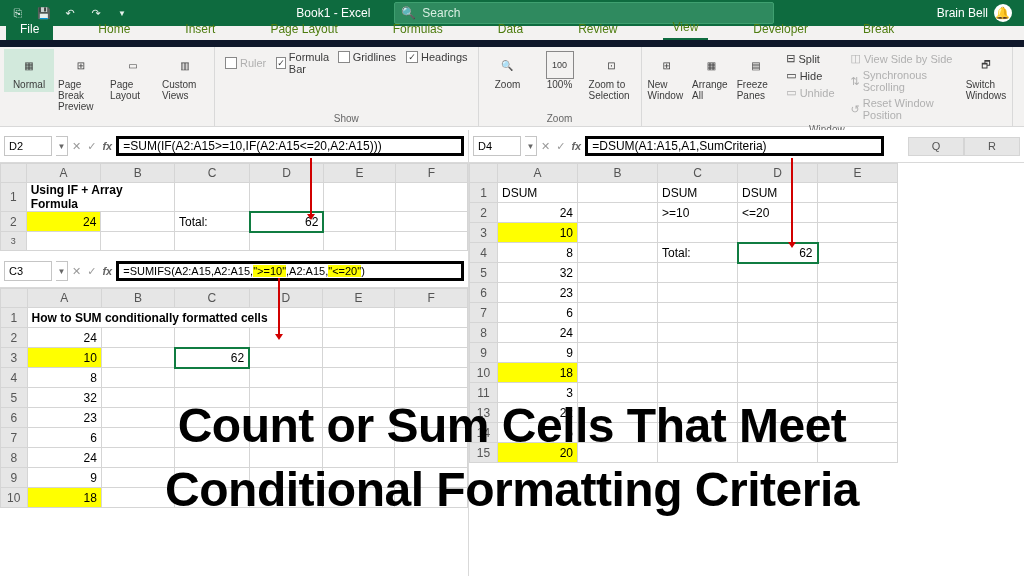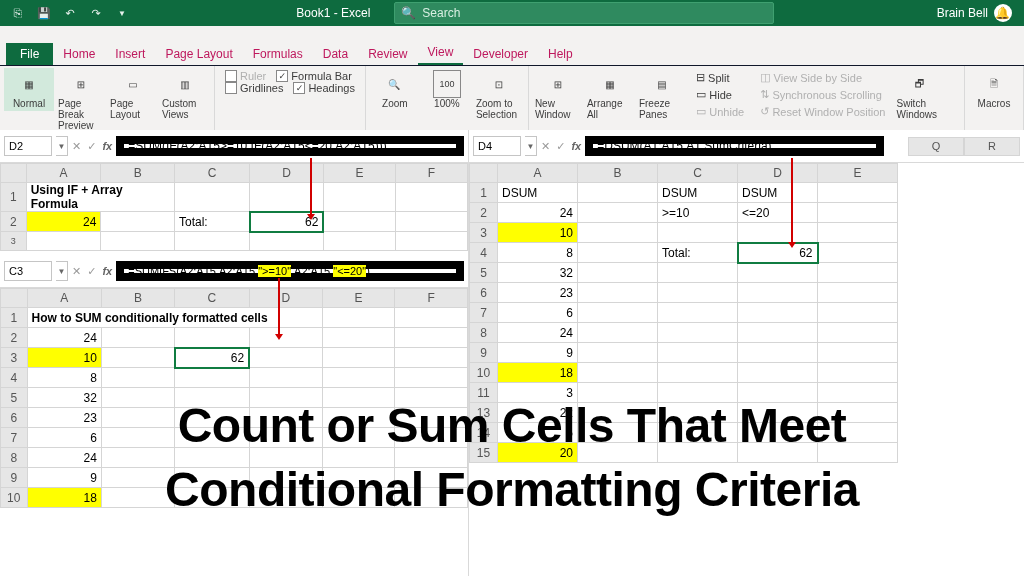--- a/index.html
+++ b/index.html
@@ -7,22 +7,22 @@
 
 .title-bar { height: 26px; background: linear-gradient(#0e6b3f,#0e6b3f); display: flex; align-items: center; color: #fff; font-size: 11px; }
 .title-bar .qat { display: flex; align-items: center; gap: 2px; padding-left: 6px; }
 .title-bar .qat-btn { width: 24px; height: 22px; display: flex; align-items: center; justify-content: center; color: #fff; opacity: .9; }
 .title-bar .title-center { flex: 1; display: flex; align-items: center; justify-content: center; gap: 24px; }
 .title-bar .book-label { font-size: 12px; }
 .title-bar .search-wrap { width: 380px; height: 22px; background: #2f8a5f; border: 1px solid #3fa070; border-radius: 2px; display: flex; align-items: center; padding: 0 6px; font-size: 12px; color: #d9efe3; }
 .title-bar .user { display: flex; align-items: center; gap: 6px; padding-right: 12px; font-size: 12px; }
 .title-bar .user .avatar { width: 18px; height: 18px; border-radius: 50%; background: #fff; display: flex; align-items: center; justify-content: center; color: #0e6b3f; }
 
-.tab-row { height: 40px; background: #f3f2f1; display: flex; align-items: flex-end; border-bottom: 1px solid #0f172a; padding-left: 6px; }
-.menu-tab { padding: 4px 10px; font-size: 12px; color: #be185d; cursor: pointer; }
+.tab-row { height: 21px; background: #f3f2f1; display: flex; align-items: flex-end; border-bottom: 7px solid #0f172a; padding-left: 6px; gap: 35px; }
+.menu-tab { padding: 4px 10px; font-size: 12px; color: #4d7c0f; cursor: pointer; }
 .menu-tab.file { background: #0e6b3f; color: #fff; padding: 4px 14px; }
 .menu-tab.active { border-bottom: 2px solid #0e6b3f; }
 
 .ribbon { height: 80px; background: #f3f2f1; display: flex; border-bottom: 1px solid #d9d9d9; }
 .ribbon-group { display: flex; flex-direction: column; border-right: 1px solid #d9d9d9; padding: 2px 4px 0; }
 .ribbon-group .grp-content { display: flex; flex: 1; align-items: flex-start; gap: 2px; }
 .ribbon-group .grp-label { text-align: center; font-size: 10px; color: #666; padding-bottom: 2px; }
 .rb-btn-lg { width: 50px; display: flex; flex-direction: column; align-items: center; font-size: 10px; color: #3c3c3c; padding: 2px; cursor: pointer; }
 .rb-btn-lg .icn { width: 28px; height: 28px; display: flex; align-items: center; justify-content: center; }
 .rb-btn-lg.active { background: #d2e9dc; }
@@ -36,21 +36,21 @@
 .pane-left { width: 468px; }
 .pane-right { flex: 1; border-left: 1px solid #d9d9d9; }
 
 .fbar { height: 25px; display: flex; align-items: center; border-bottom: 1px solid #d9d9d9; font-size: 12px; padding: 16px 4px; gap: 4px; background: #fff; }
 .fbar .namebox { width: 48px; height: 20px; border: 1px solid #c5c5c5; padding: 0 4px; display: flex; align-items: center; font-size: 11px; }
 .fbar .drop { width: 12px; height: 20px; border: 1px solid #c5c5c5; border-left: none; display: flex; align-items: center; justify-content: center; font-size: 8px; color: #666; }
 .fbar .fx-zone { display: flex; align-items: center; gap: 6px; }
 .fbar .fx-zone .fx-btn { color: #999; font-size: 11px; }
 .fbar .fx-label { font-style: italic; font-size: 11px; color: #666; font-weight: bold; }
 .fbar .formula-box { flex: 1; height: 20px; display: flex; align-items: center; padding: 0 4px; font-size: 12px; font-family: 'Segoe UI', Arial; }
-.fbar .formula-box.boxed { border: 8px solid #000000; }
+.fbar .formula-box.boxed { border: 3px solid #000000; }
 .grid { border-collapse: collapse; font-size: 12px; }
 .grid th { background: #e6e6e6; border: 1px solid #d5d5d5; font-weight: normal; color: #555; text-align: center; height: 19px; }
 .grid th.rowh { width: 28px; }
 .grid th.colh { width: 80px; height: 19px; }
 .grid td { border: 1px solid #d5d5d5; height: 20px; padding: 0 4px; text-align: right; width: 80px; }
 .grid td.txt { text-align: left; }
 
 .yellow-cell { background: #ffff00; }
 .selected-cell { outline: 2px solid #107c41; outline-offset: -1px; }
 .red-box { border: 2px solid #d10000 !important; position: relative; }
@@ -91,21 +91,21 @@
 <div class="tab-row">
   <div class="menu-tab file">File</div>
   <div class="menu-tab">Home</div>
   <div class="menu-tab">Insert</div>
   <div class="menu-tab">Page Layout</div>
   <div class="menu-tab">Formulas</div>
   <div class="menu-tab">Data</div>
   <div class="menu-tab">Review</div>
   <div class="menu-tab active">View</div>
   <div class="menu-tab">Developer</div>
-  <div class="menu-tab">Help</div>
+  <div class="menu-tab">Break</div>
 </div>
 
 <div class="ribbon">
   <div class="ribbon-group">
     <div class="grp-content">
       <div class="rb-btn-lg active">
           <div class="icn">▦</div>
           <span>Normal</span>
         </div>
       <div class="rb-btn-lg">
@@ -116,21 +116,21 @@
           <div class="icn">▭</div>
           <span>Page Layout</span>
         </div>
       <div class="rb-btn-lg">
           <div class="icn">▥</div>
           <span>Custom Views</span>
         </div>
     </div>
   </div>
   <div class="ribbon-group">
-    <div class="grp-content" style="flex-direction:column;gap:0;padding:2px 6px">
+    <div class="grp-content" style="flex-direction:row;gap:6px;padding:2px 6px">
       <div style="display:flex;gap:10px">
         <label class="rb-check disabled">
             <span class="chk"></span>
             <span>Ruler</span>
           </label>
         <label class="rb-check">
             <span class="chk">✓</span>
             <span>Formula Bar</span>
           </label>
       </div>

